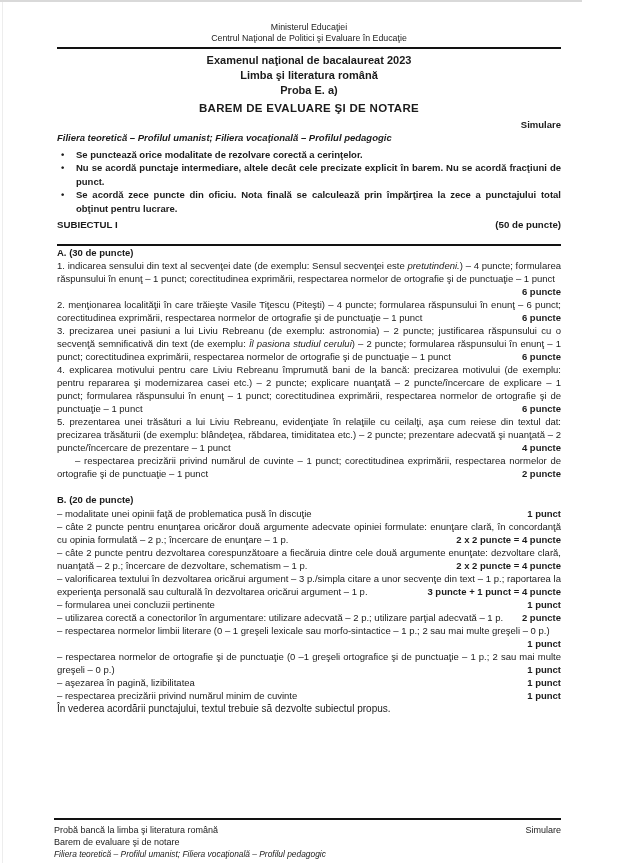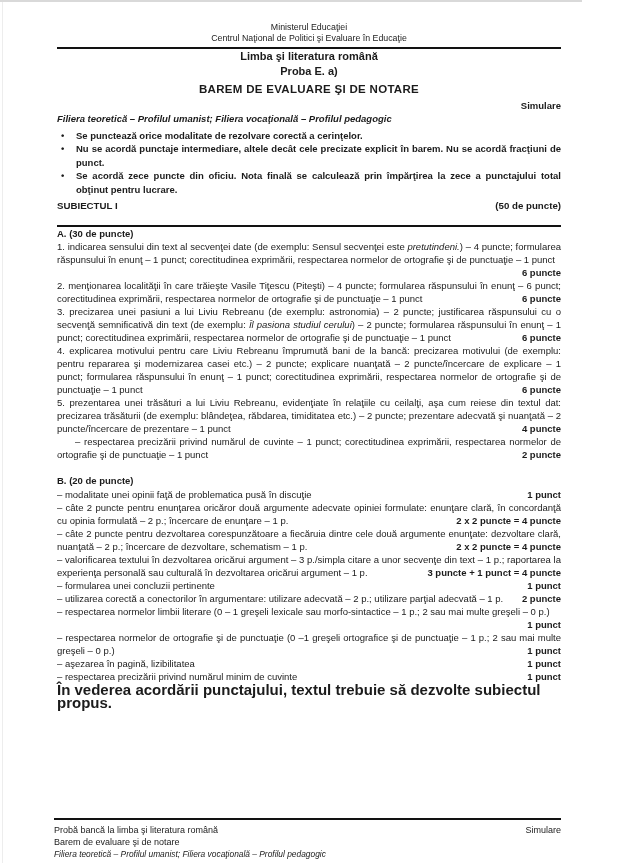--- a/index.html
+++ b/index.html
@@ -46,41 +46,42 @@
   .sec-head { font-weight:bold; font-size:9.5px; line-height:13.4px; }
   .sec-head.gap { margin-top:13px; }
 
   .item {
     margin:0; font-size:9.5px; line-height:13px;
     text-align:justify; display:flow-root;
   }
   .item.indent { text-indent:18px; }
   .item .score { float:right; font-weight:bold; text-indent:0; }
 
-  .closing { font-weight:bold; font-size:15px; line-height:13.4px; }
+  .closing { font-weight:normal; font-size:10px; line-height:13.4px; }
 
   .footer { position:absolute; left:54px; top:816px; width:507px; font-size:9px; line-height:12px; }
   .footer-rule { border-top:2px solid #121212; margin-bottom:4px; }
   .footer-row { display:flex; justify-content:space-between; }
   .footer-italic { font-style:italic; font-size:8.4px; }
   .footer-page { text-align:center; font-size:9px; margin-top:1px; }
 </style>
 </head>
 <body>
 
 <div class="viewport">
   <div class="edge-left"></div>
   <div class="edge-right"></div>
 
   <div class="content">
 
     <div class="org-line">Ministerul Educaţiei</div>
     <div class="org-line">Centrul Naţional de Politici şi Evaluare în Educaţie</div>
     <div class="header-rule"></div>
 
+    <div class="title first">Examenul naţional de bacalaureat 2023</div>
     <div class="title">Limba şi literatura română</div>
     <div class="title">Proba E. a)</div>
     <div class="barem-title">BAREM DE EVALUARE ŞI DE NOTARE</div>
     <div class="simulare-top">Simulare</div>
     <div class="filiera-top">Filiera teoretică – Profilul umanist; Filiera vocaţională – Profilul pedagogic</div>
 
     <ul class="bullets">
         <li>Se punctează orice modalitate de rezolvare corectă a cerinţelor.</li>
         <li>Nu se acordă punctaje intermediare, altele decât cele precizate explicit în barem. Nu se acordă fracţiuni de punct.</li>
         <li>Se acordă zece puncte din oficiu. Nota finală se calculează prin împărţirea la zece a punctajului total obţinut pentru lucrare.</li>

